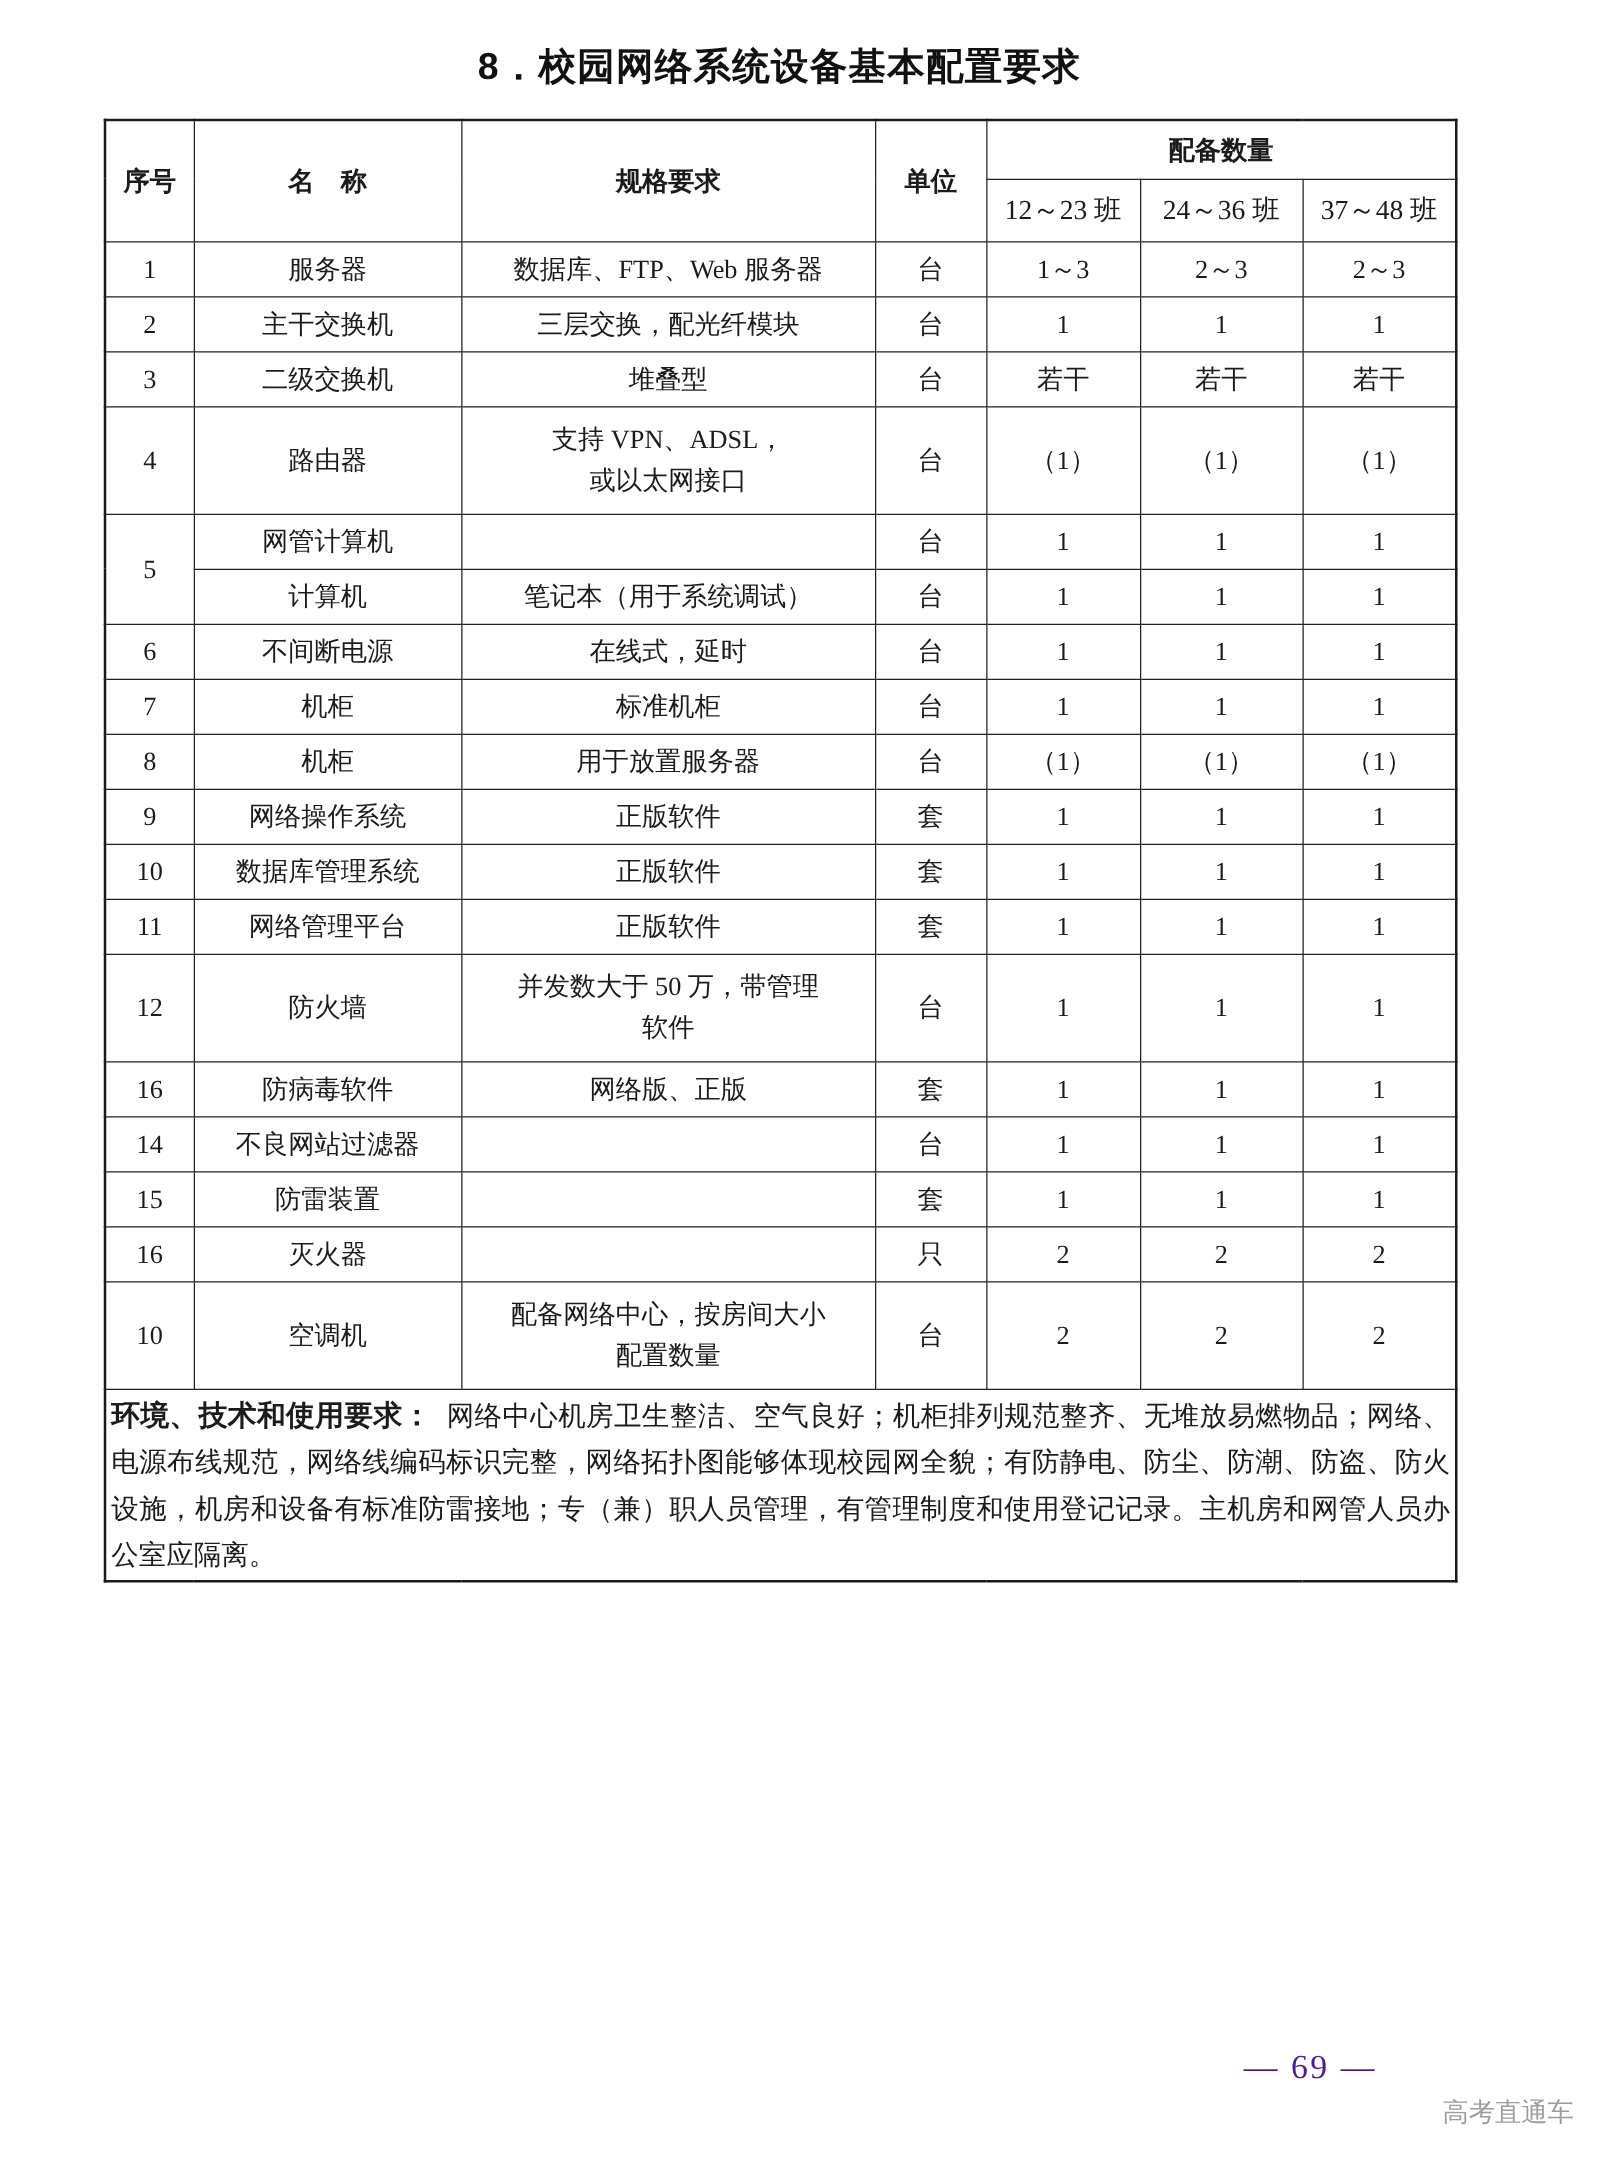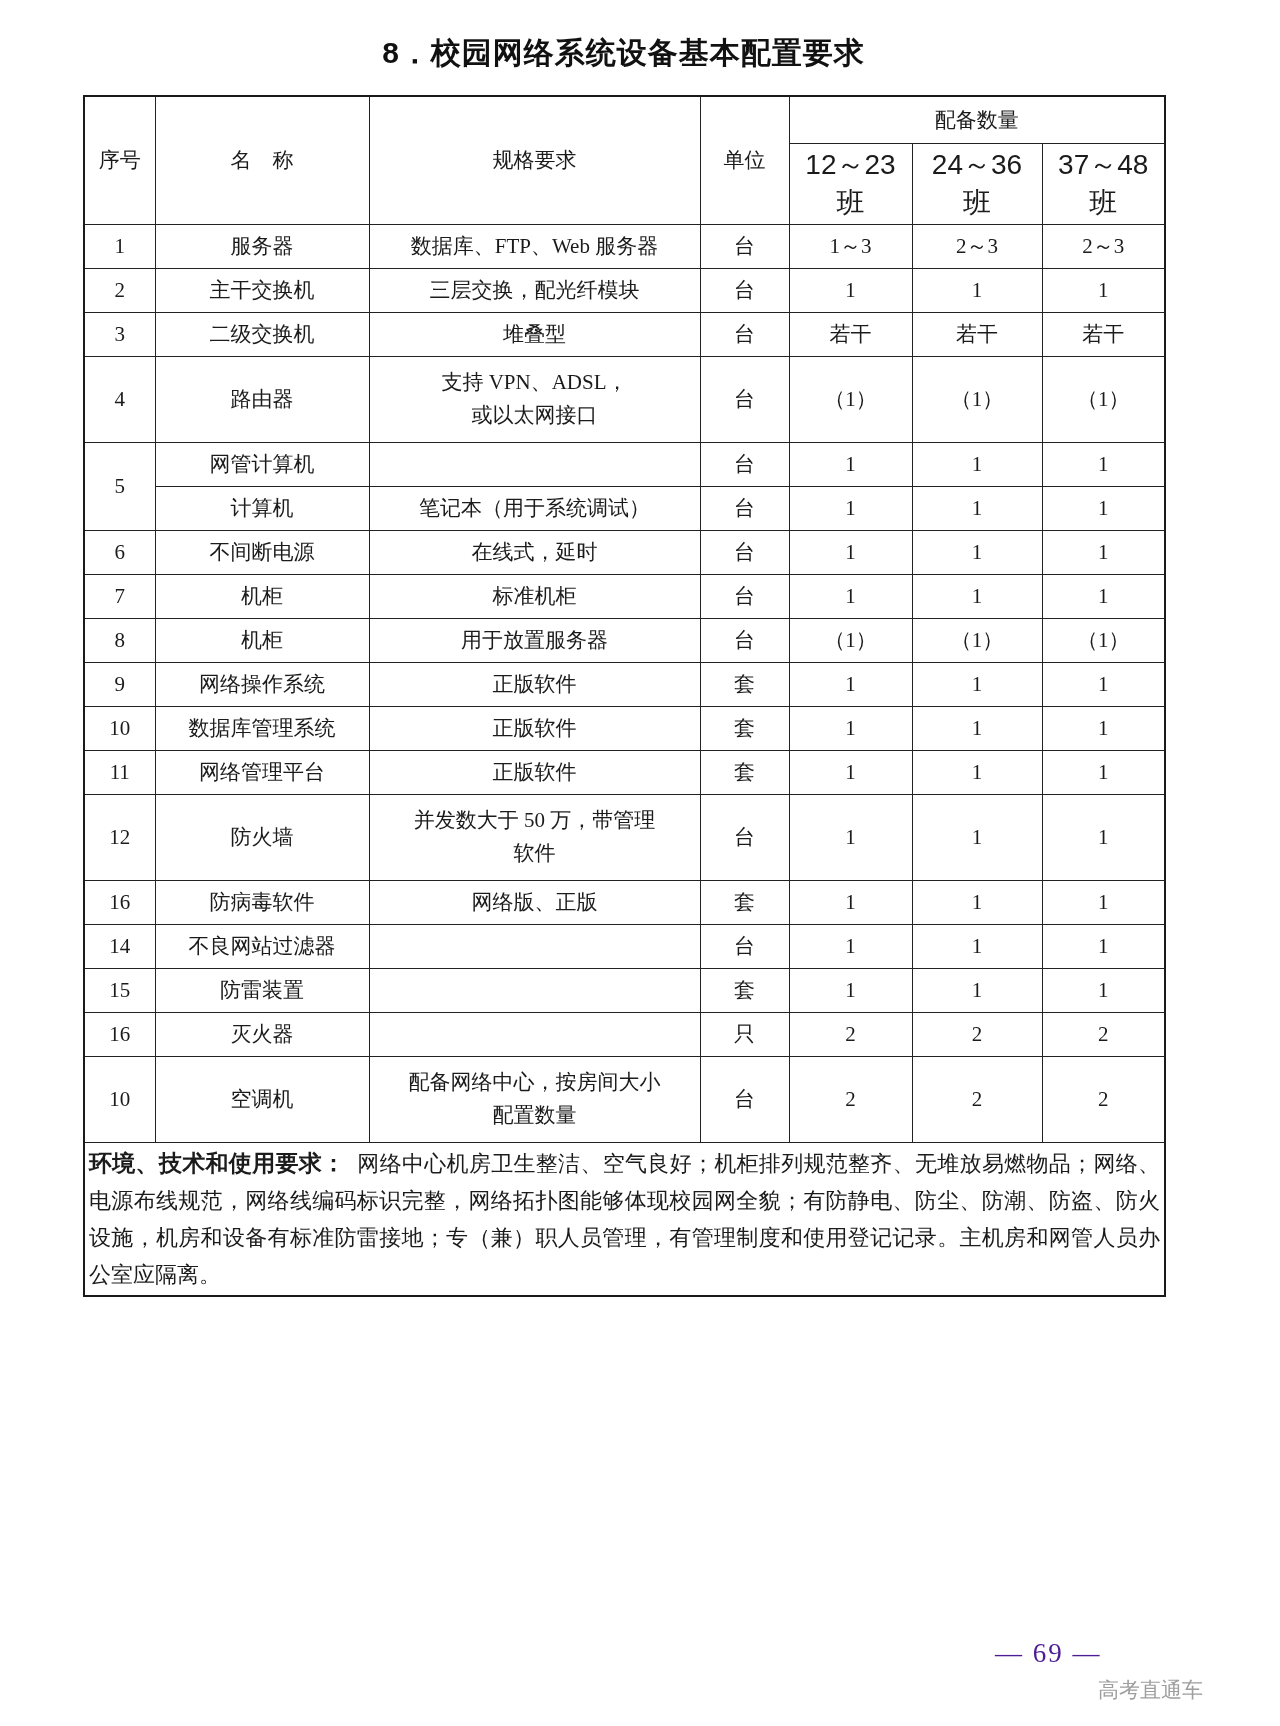--- a/index.html
+++ b/index.html
@@ -34,26 +34,26 @@
     padding:2px 4px;
     text-align:center;
     vertical-align:middle;
     font-size:21px;
     color:#1b1b1b;
     overflow:hidden;
   }
   table.cfg{border:2px solid #1a1a1a;}
   thead th{
     font-family:"Liberation Sans", sans-serif;
-    font-weight:normal;
+    font-weight:bold;
     font-size:22px;
   }
   thead tr.hdr-top{height:47px;}
   thead tr.hdr-sub{height:50px;}
-  thead th.sub{font-weight:normal;font-size:28px;}
+  thead th.sub{font-weight:normal;font-size:22px;font-family:Liberation Serif, serif;}
   tbody tr{height:44px;}
   tbody tr.tall{height:86px;}
   td.name{text-align:left;padding-left:14px;margin-left:14px;}
   td.spec{text-align:left;padding-left:10px;white-space:pre-line;line-height:1.55;}
   td.num{font-size:21px;}
   td.note-cell{
     text-align:left;
     vertical-align:top;
     padding:12px 14px 14px 14px;
     height:130px;
@@ -77,21 +77,21 @@
   .page-number{
     position:absolute;
     left:995px;top:1638px;
     font-size:27px;
     letter-spacing:2px;
     color:#4c1d95;
     font-family:"Liberation Serif", serif;
   }
   .watermark{
     position:absolute;
-    left:1098px;top:1676px;
+    left:1154px;top:1676px;
     font-size:21px;
     color:#9e9e9e;
     font-family:"Liberation Sans", sans-serif;
   }
 </style>
 </head>
 <body>
 
 <div class="page">
 

